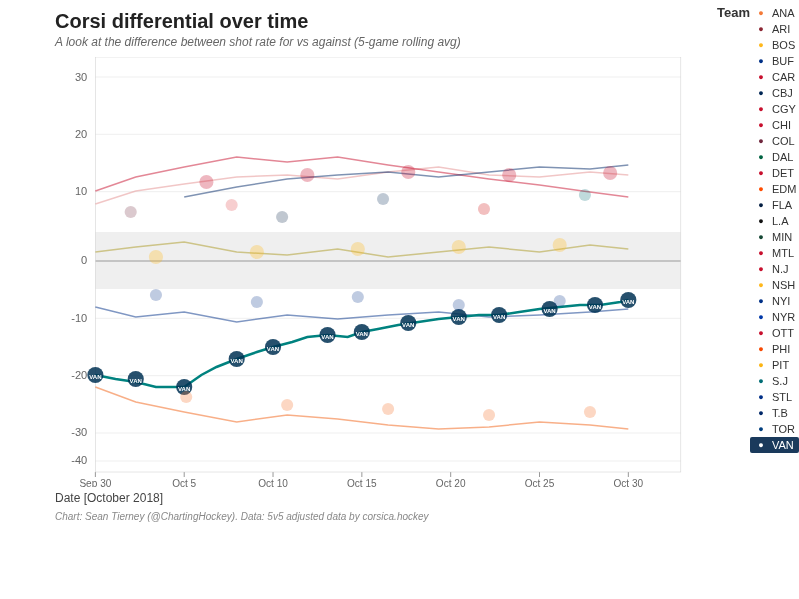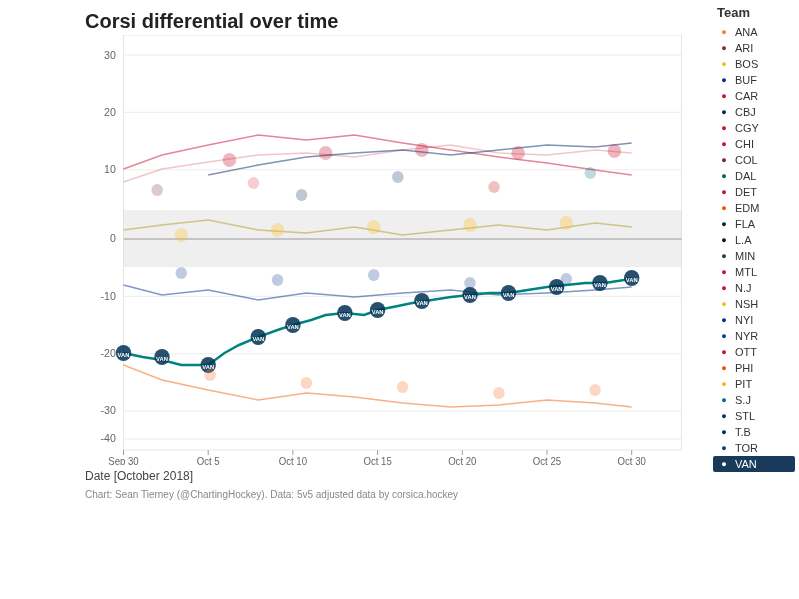--- a/index.html
+++ b/index.html
@@ -7,21 +7,20 @@
       width: 799px;
       height: 599px;
       background: #fff;
       font-family: Arial, sans-serif;
       overflow: hidden;
     }
     .container {
       display: flex;
       width: 799px;
       height: 599px;
-      padding-left: 30px;
     }
     .chart-area {
       flex: 1;
       padding: 10px 10px 60px 55px;
       position: relative;
     }
     .title {
       font-size: 20px;
       font-weight: bold;
       color: #222;
@@ -49,27 +48,28 @@
     .x-axis-label {
       text-align: left;
       font-size: 12px;
       color: #444;
       margin-top: 4px;
     }
     .footnote {
       font-size: 10px;
       color: #888;
       margin-top: 6px;
+      font-style: italic;
     }
     .sidebar {
       width: 88px;
       padding: 5px 4px 5px 2px;
       overflow-y: auto;
       display: flex;
-      flex-direction: column;
+      flex-direction: row;
     }
     .sidebar-title {
       font-size: 13px;
       font-weight: bold;
       color: #333;
       margin-bottom: 4px;
       padding-left: 4px;
     }
     .team-item {
       display: flex;
@@ -97,20 +97,21 @@
       font-size: 11px;
       text-align: center;
     }
   </style>
 </head>
 <body>
 
 <div class="container">
   <div class="chart-area">
     <div class="title">Corsi differential over time</div>
+    <div class="subtitle">A look at the difference between shot rate for vs against (5-game rolling avg)</div>
     <div class="plot-area">
       <svg class="chart-svg" viewBox="0 0 640 430" preserveAspectRatio="none">
 
         <line x1="40" y1="20" x2="620" y2="20" stroke="#ddd" stroke-width="0.5"></line>
         <text x="32" y="24" text-anchor="end" font-size="11" fill="#666">30</text>
 
         <line x1="40" y1="77.3" x2="620" y2="77.3" stroke="#ddd" stroke-width="0.5"></line>
         <text x="32" y="81" text-anchor="end" font-size="11" fill="#666">20</text>
 
         <line x1="40" y1="134.7" x2="620" y2="134.7" stroke="#ddd" stroke-width="0.5"></line>

